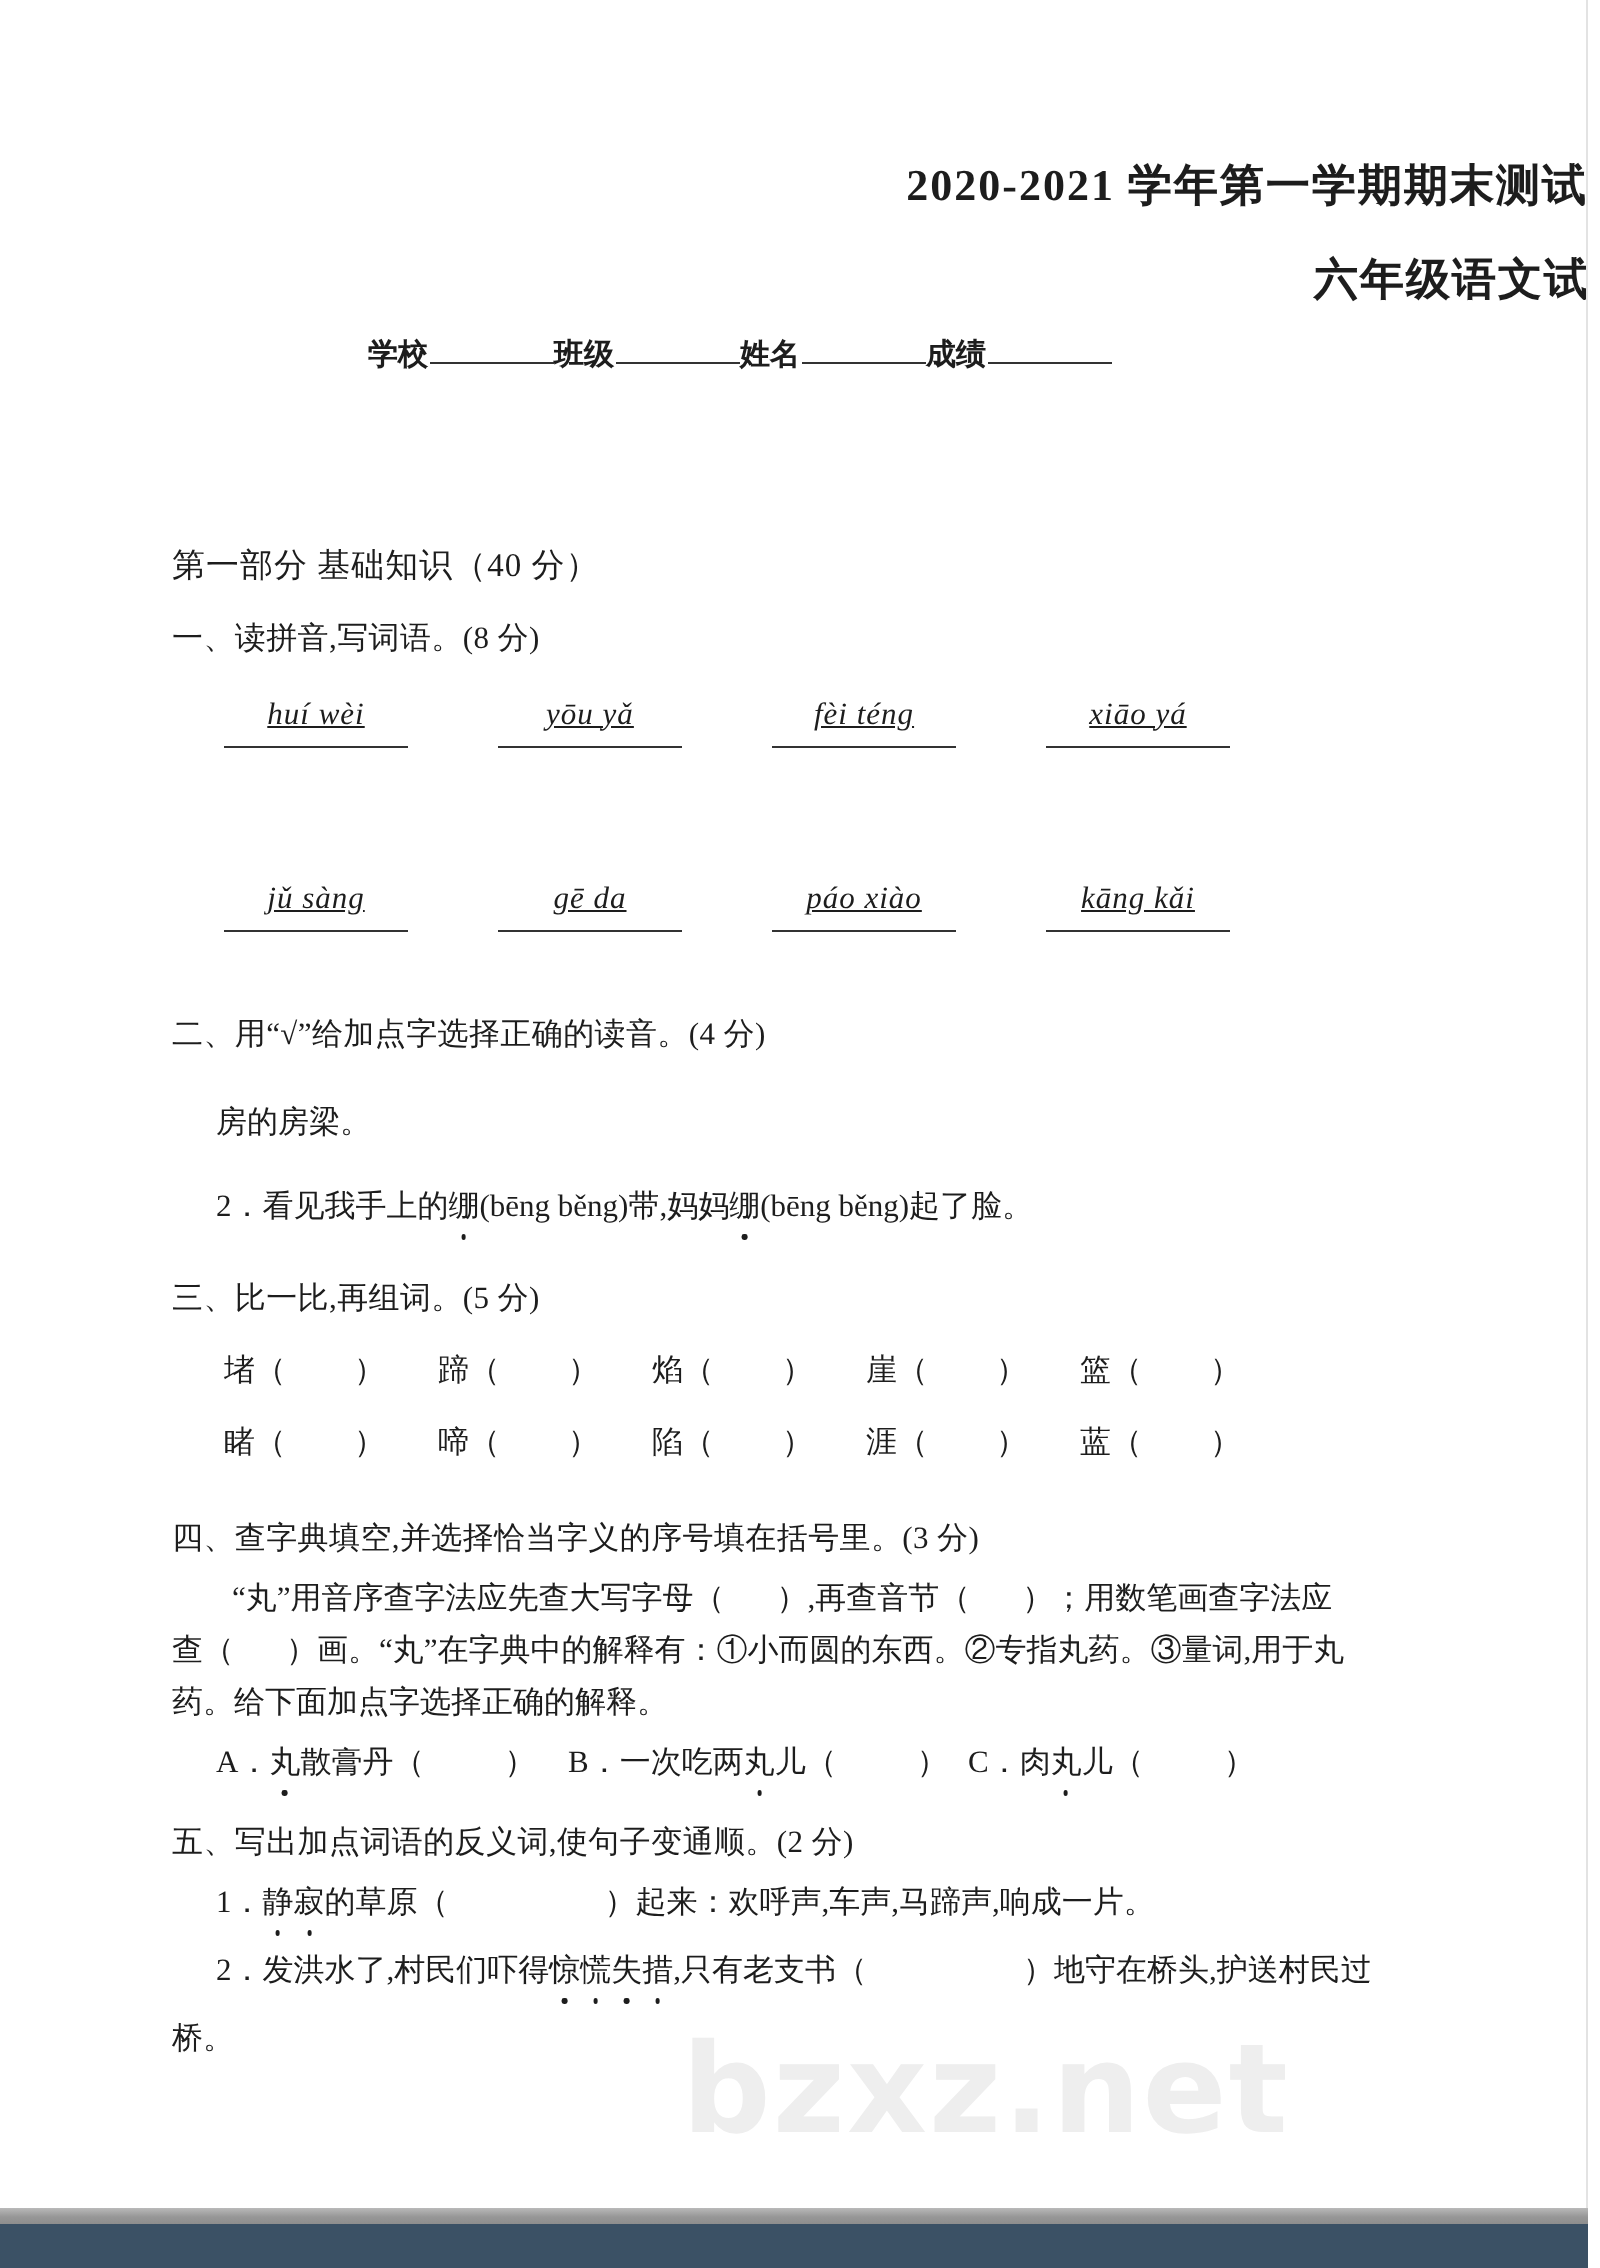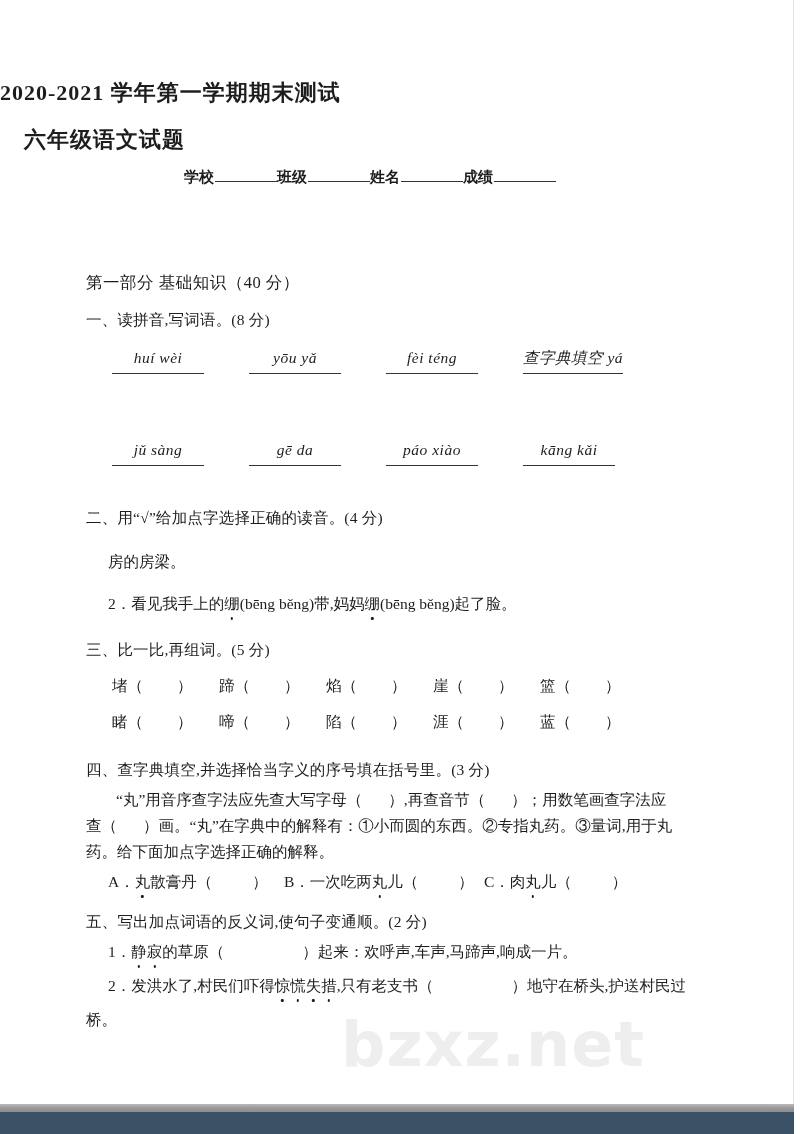--- a/index.html
+++ b/index.html
@@ -55,21 +55,21 @@
     font-size: 62px;
     font-weight: bold;
     color: #eeeeee;
     letter-spacing: 1px;
     white-space: nowrap;
     user-select: none;
   }
 
   
   .doc-title {
-    text-align: left;
+    text-align: right;
     font-weight: bold;
     font-size: 22px;
     letter-spacing: 1px;
   }
   #title-main { position: absolute; left: 0; top: 78px; width: 794px; }
   #title-sub  { position: absolute; left: 0; top: 125px; width: 794px; padding-left: 24px; }
 
   
   #info-row {
     position: absolute;
@@ -128,20 +128,21 @@
   .pinyin-word {
     display: inline-block;
     min-width: 92px;
     text-align: center;
     border-bottom: 1.2px solid #333;
     padding-bottom: 3px;
     font-style: italic;
     font-family: "Liberation Serif", serif;
     font-size: 15.5px;
     letter-spacing: .5px;
+    text-decoration: underline;
   }
 
   
   .dotchar {
     position: relative;
     display: inline-block;
   }
   .dotchar::after {
     content: "";
     position: absolute;
@@ -198,21 +199,21 @@
 
   <div id="content">
 
     <div class="part-title">第一部分  基础知识（40 分）</div>
 
     <div class="q-head">一、读拼音,写词语。(8 分)</div>
     <div class="pinyin-row">
       <span class="pinyin-cell"><span class="pinyin-word">huí wèi</span></span>
       <span class="pinyin-cell"><span class="pinyin-word">yōu  yǎ</span></span>
       <span class="pinyin-cell"><span class="pinyin-word">fèi  téng</span></span>
-      <span class="pinyin-cell"><span class="pinyin-word">查字典填空  yá</span></span>
+      <span class="pinyin-cell"><span class="pinyin-word">xiāo  yá</span></span>
     </div>
     <div class="pinyin-row second">
       <span class="pinyin-cell"><span class="pinyin-word">jǔ  sàng</span></span>
       <span class="pinyin-cell"><span class="pinyin-word">gē  da</span></span>
       <span class="pinyin-cell"><span class="pinyin-word">páo  xiào</span></span>
       <span class="pinyin-cell"><span class="pinyin-word">kāng  kǎi</span></span>
     </div>
 
     <div class="q-head" style="margin-top:40px">二、用“√”给加点字选择正确的读音。(4 分)</div>
     <div class="q-body">

